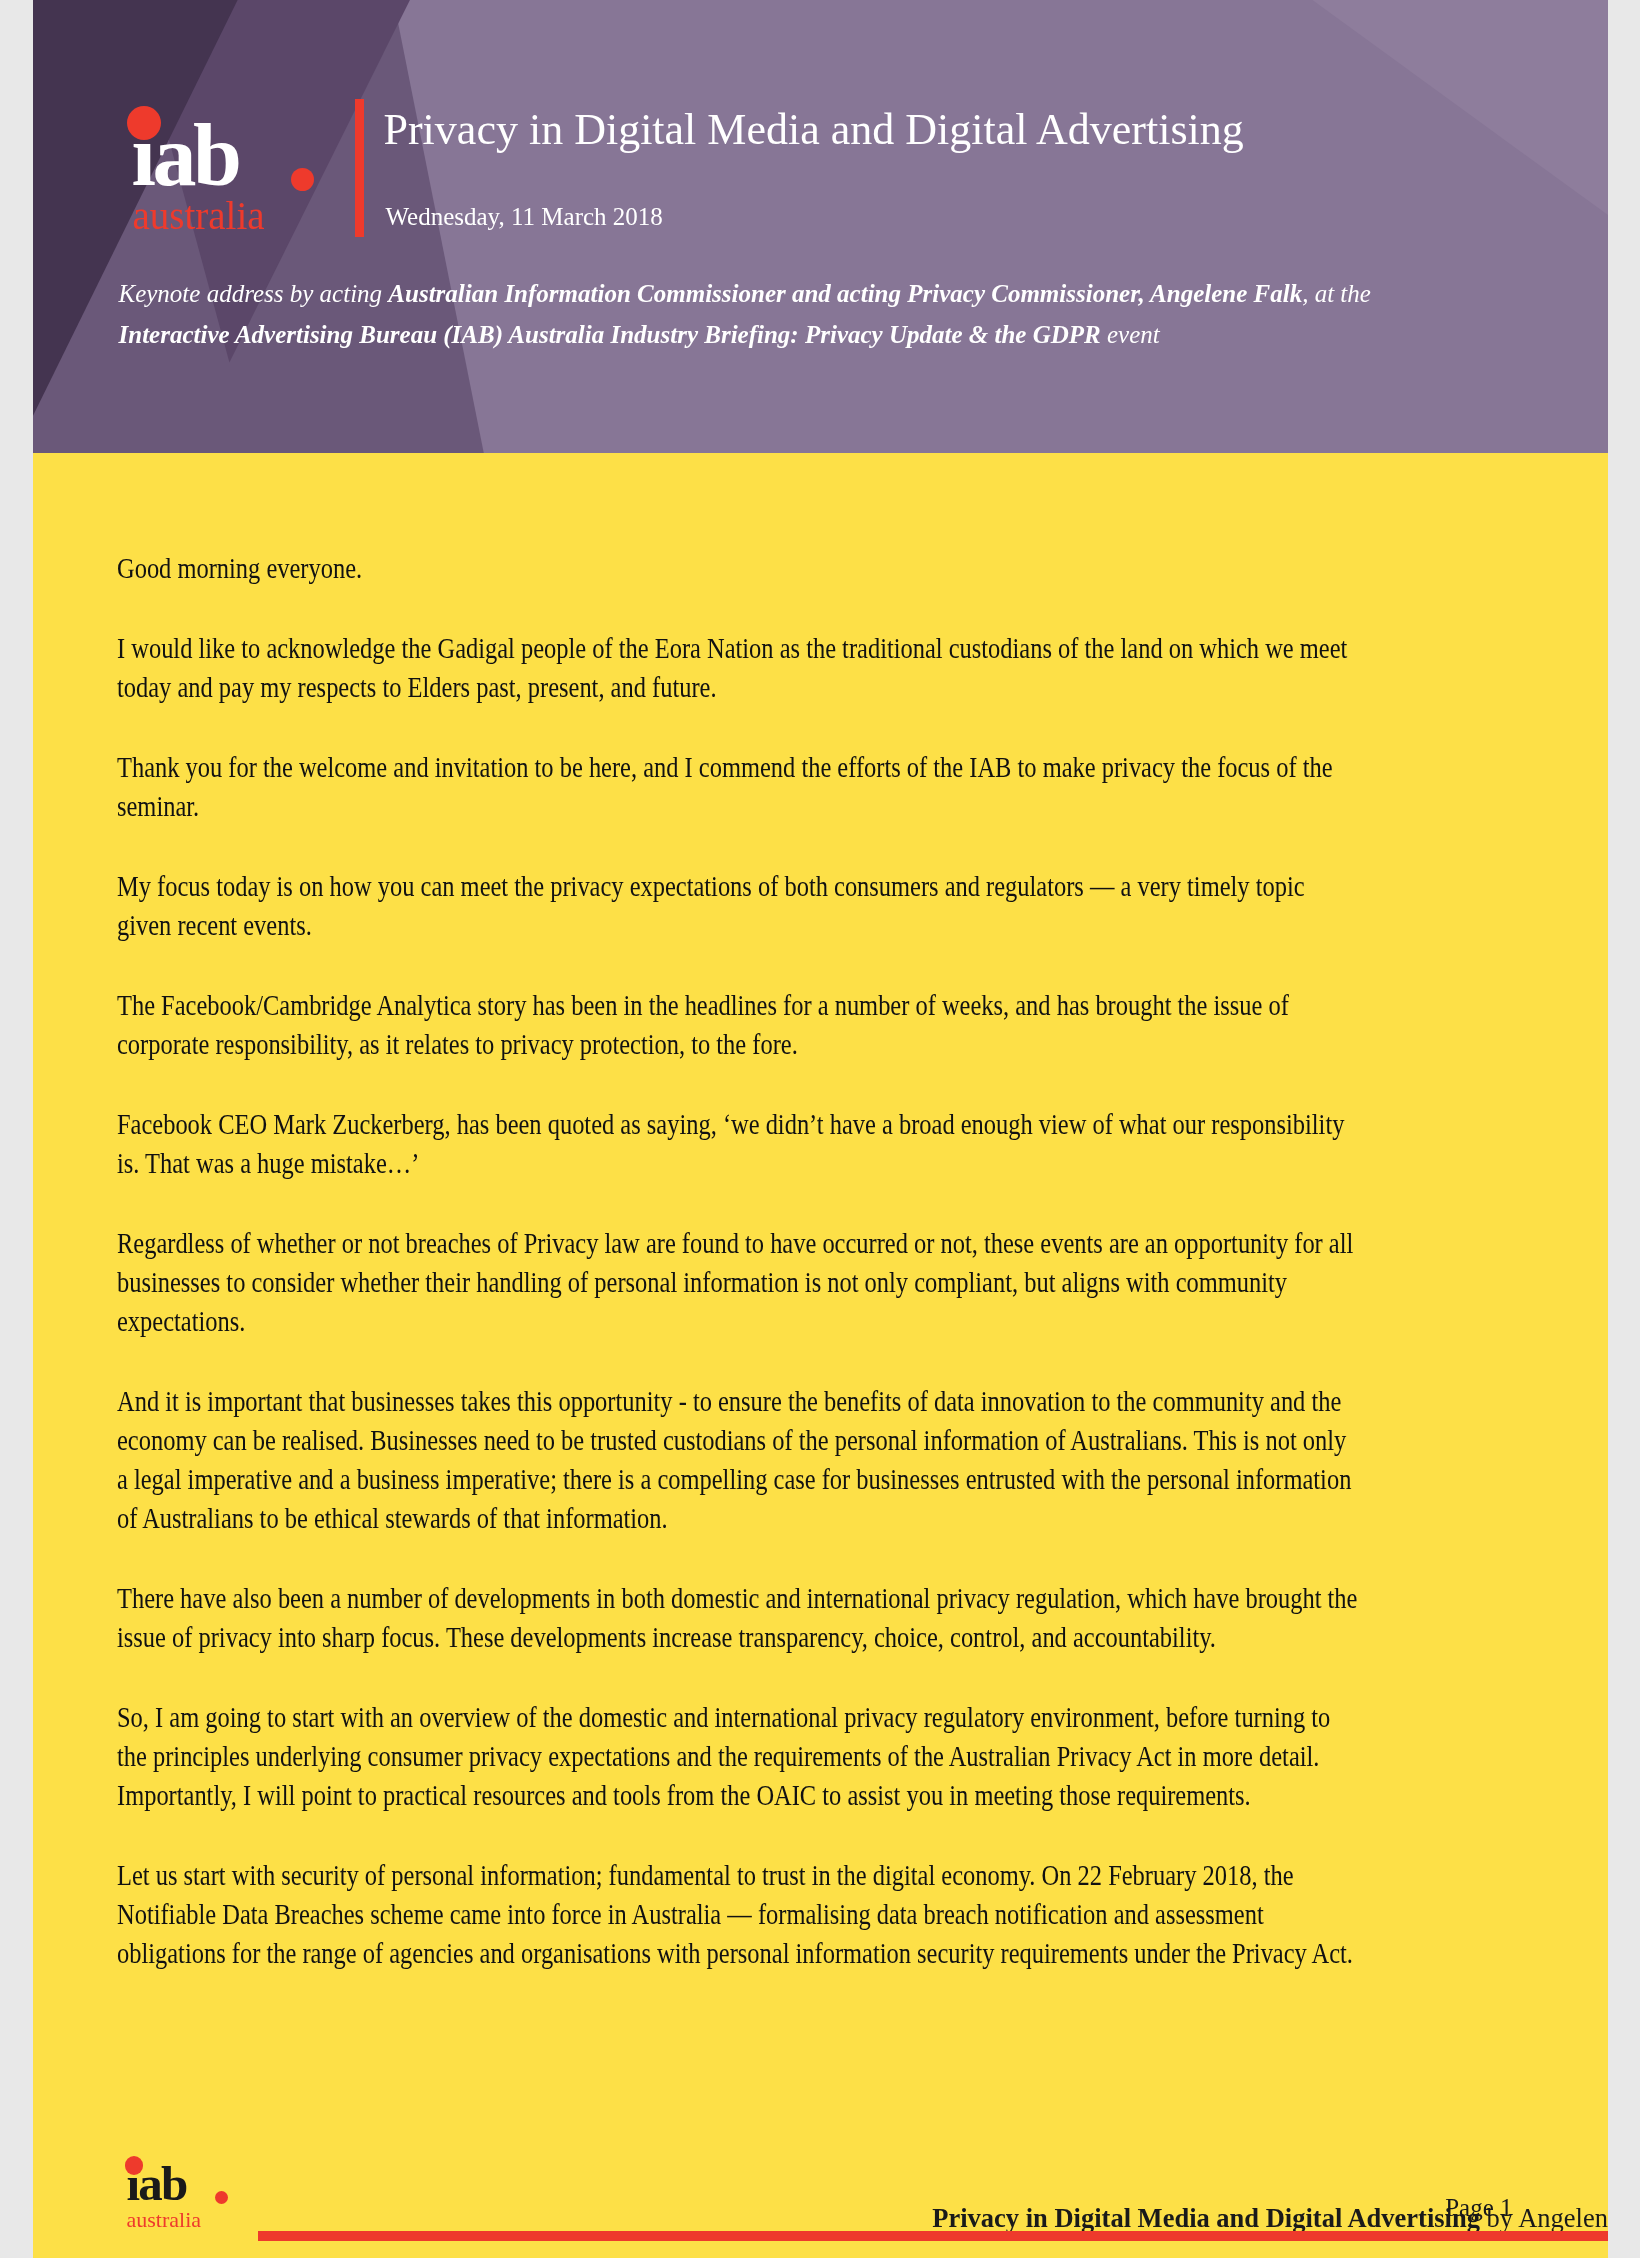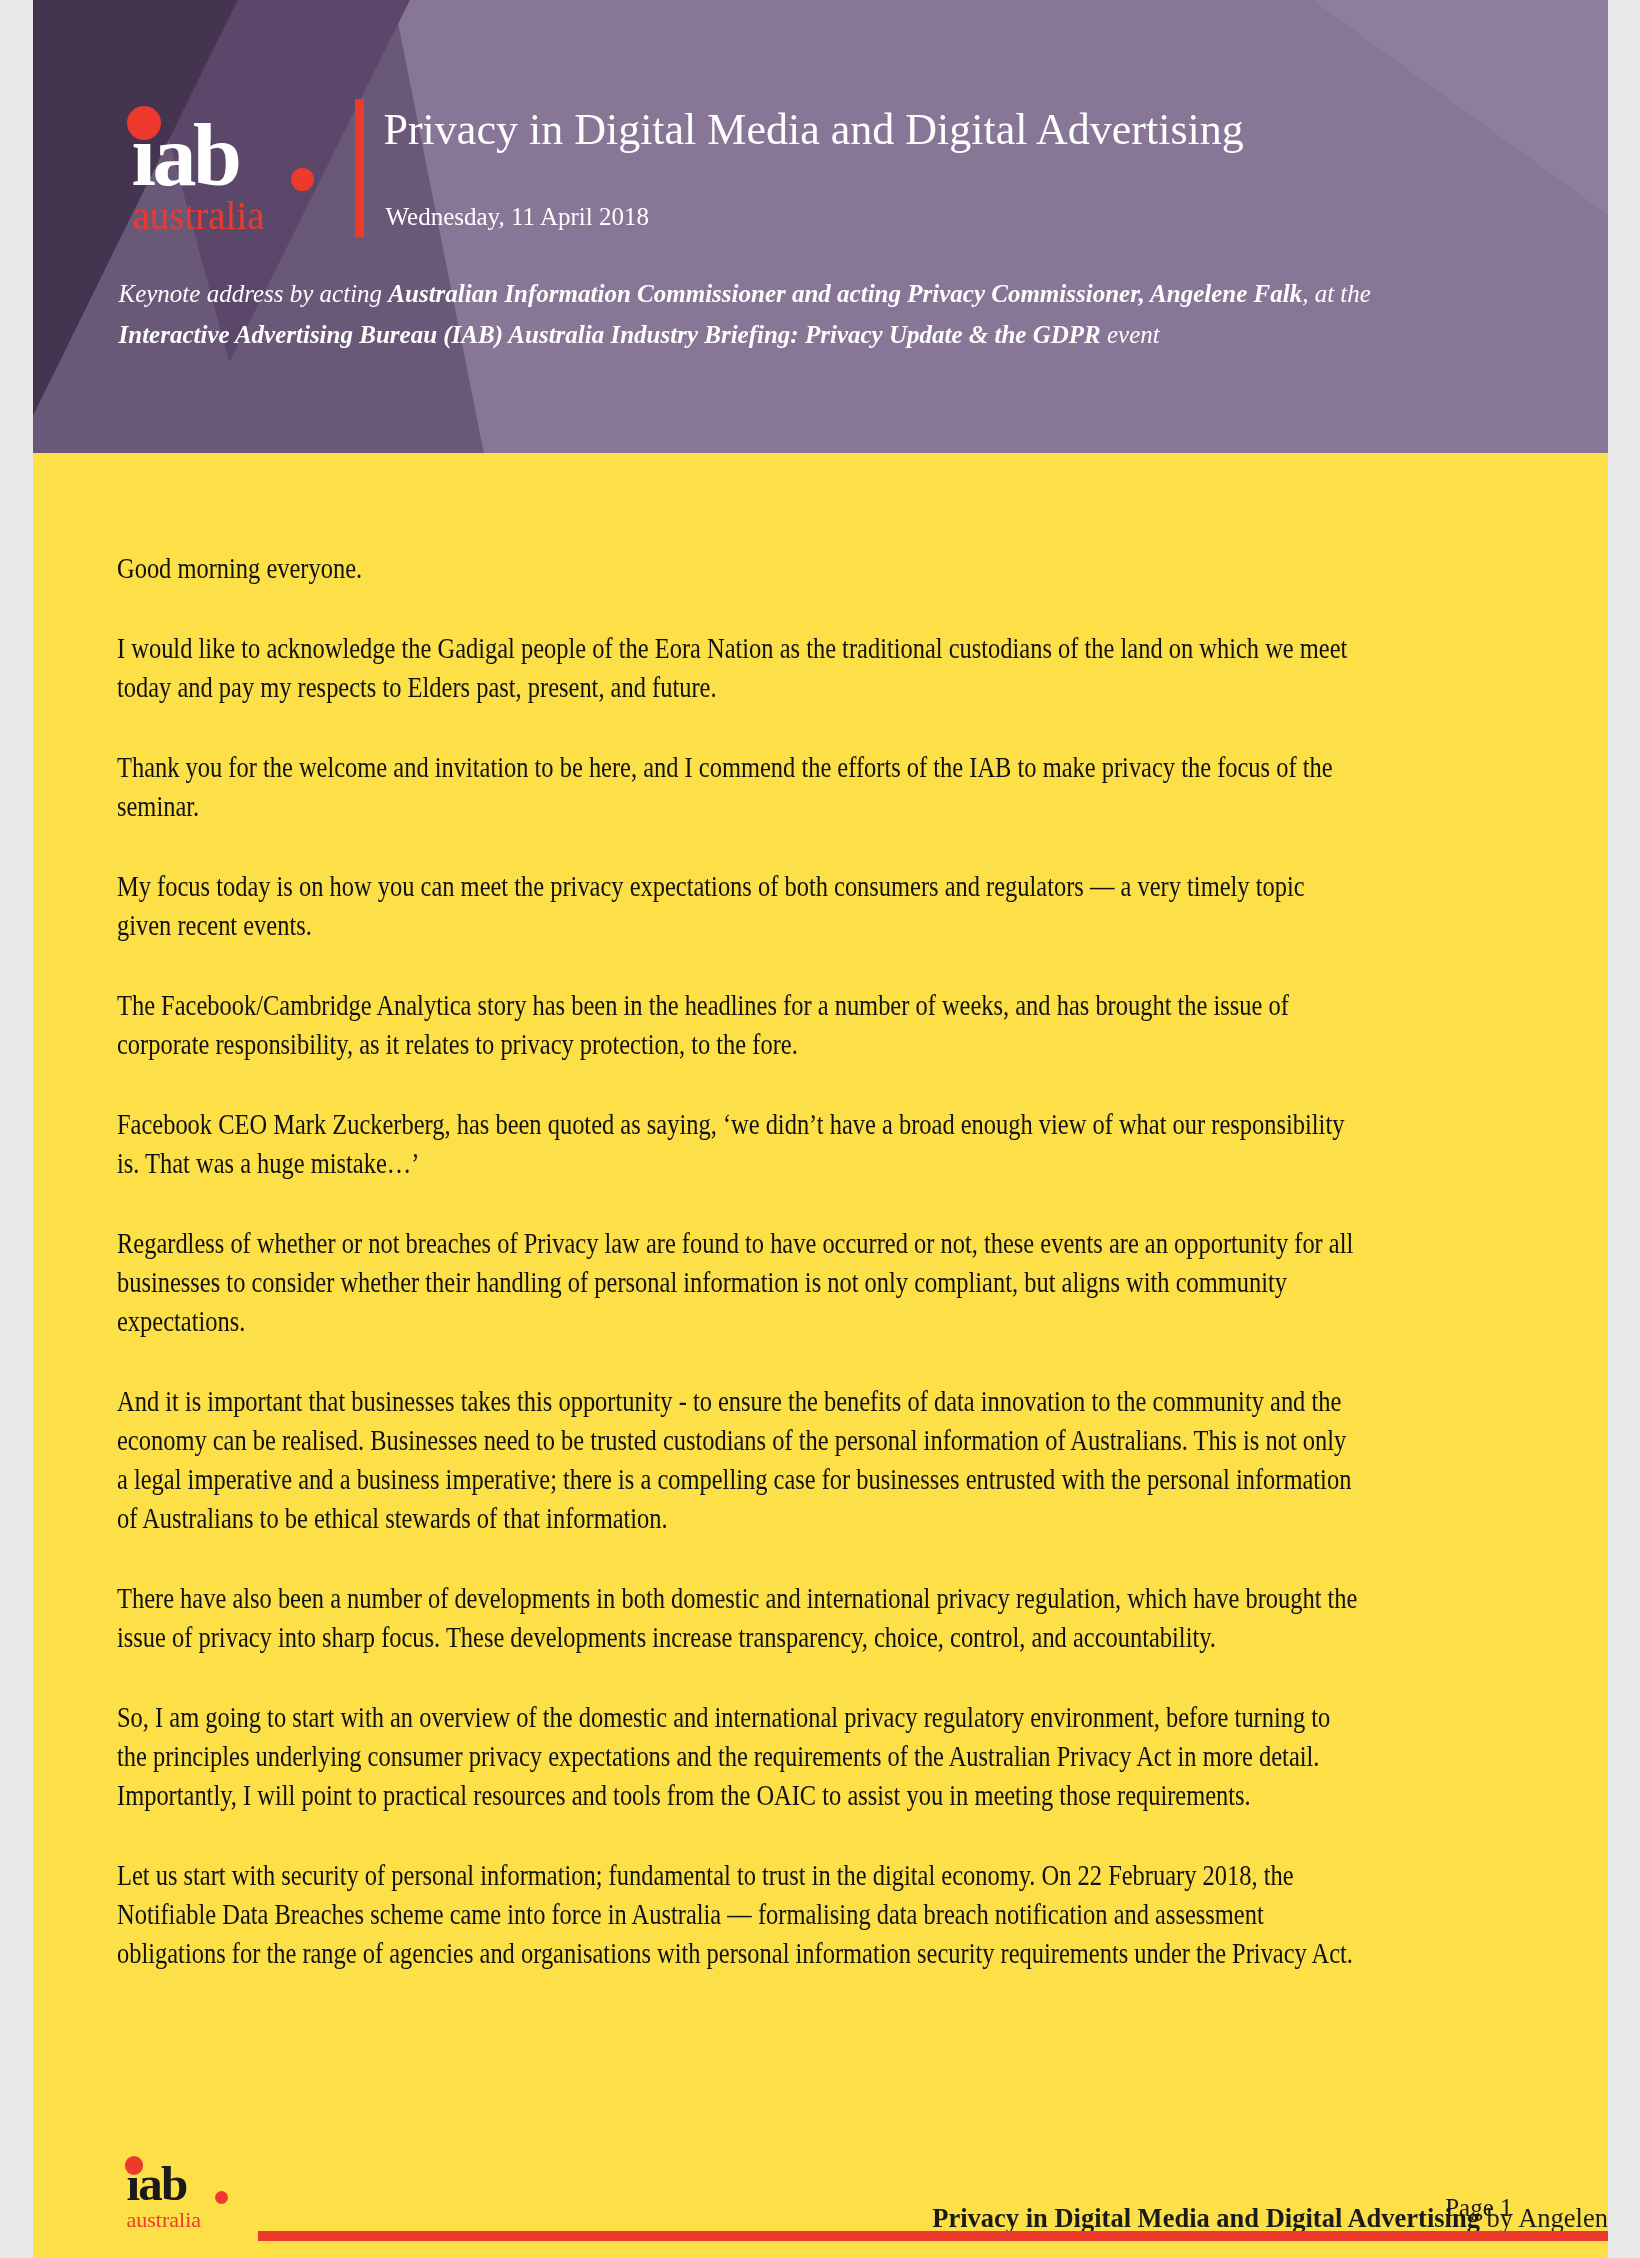--- a/index.html
+++ b/index.html
@@ -102,21 +102,21 @@
     <div class="layer layer-corner"></div>
 
     <div class="logo-word">iab</div>
     <div class="logo-idot"></div>
     <div class="logo-period">.</div>
     <div class="logo-sub">australia</div>
 
     <div class="header-divider"></div>
 
     <div class="page-title">Privacy in Digital Media and Digital Advertising</div>
-    <div class="page-date">Wednesday, 11 April 2018</div>
+    <div class="page-date">Wednesday, 11 March 2018</div>
 
     <div class="keynote"><span>Keynote address by acting </span><span class="sg-b">Australian Information Commissioner and acting Privacy Commissioner, Angelene Falk</span><span>, at the </span><span class="sg-b">Interactive Advertising Bureau (IAB) Australia Industry Briefing: Privacy Update &amp; the GDPR</span><span> event</span></div>
   </div>
 
   <div class="doc-body">
     <div class="body-scale">
         <p class="para">Good morning everyone.</p>
         <p class="para">I would like to acknowledge the Gadigal people of the Eora Nation as the traditional custodians of the land on which we meet today and pay my respects to Elders past, present, and future.</p>
         <p class="para">Thank you for the welcome and invitation to be here, and I commend the efforts of the IAB to make privacy the focus of the seminar.</p>
         <p class="para">My focus today is on how you can meet the privacy expectations of both consumers and regulators — a very timely topic given recent events.</p>

